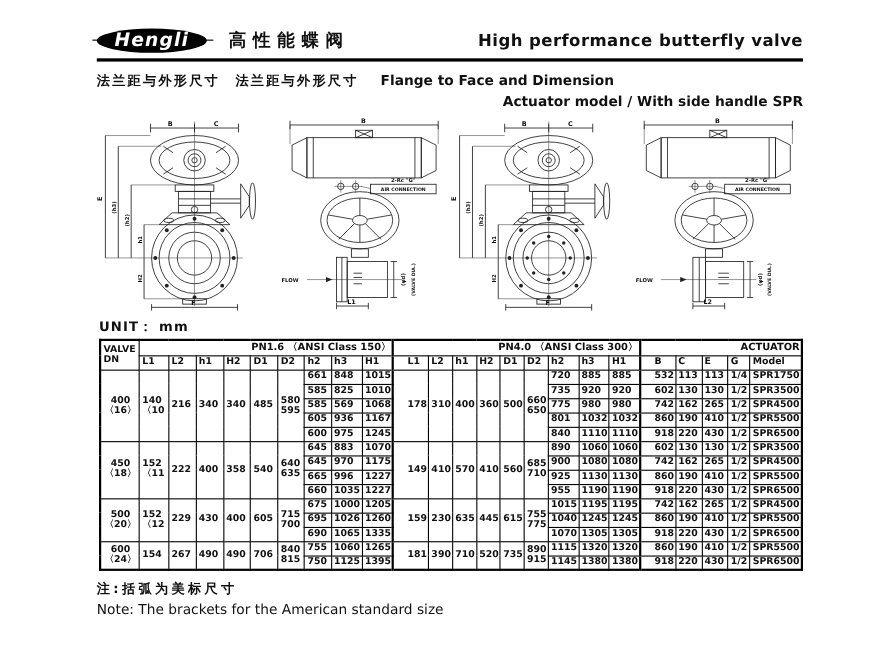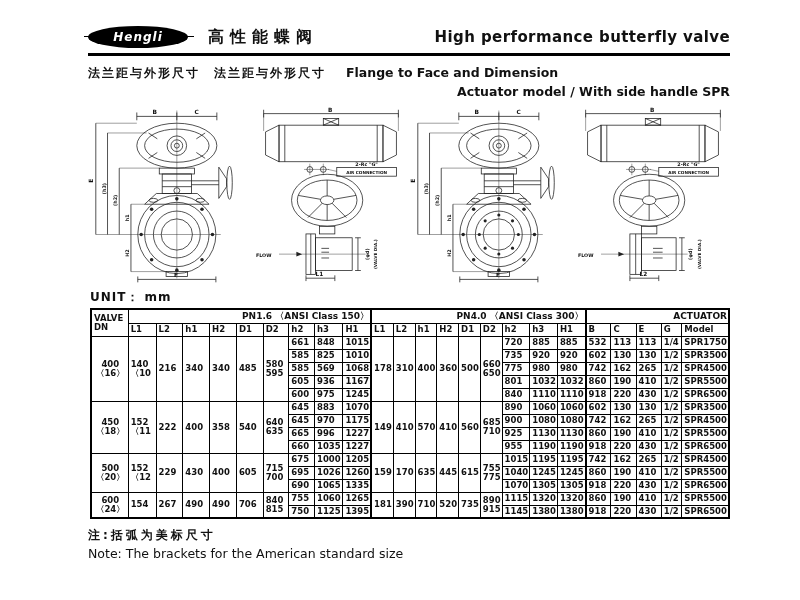--- a/index.html
+++ b/index.html
@@ -6,21 +6,21 @@
   html,body { width:800px; height:600px; background:#ffffff; overflow:hidden; }
   body { font-family:"DejaVu Sans", sans-serif; color:#111; }
   .page { width:800px; height:600px; padding:26px 70px 0 88px; background:#fff; }
 
   
   .hdr { display:flex; align-items:center; border-bottom:3px solid #000; padding-bottom:5px; position:relative; }
   .logo-wrap { position:relative; width:100px; height:22px; }
   .logo-line { position:absolute; left:-4px; right:-6px; top:10px; border-top:1.5px solid #000; }
   .logo { position:absolute; inset:0; background:#000; border-radius:50%; color:#fff;
           display:flex; align-items:center; justify-content:center;
-          font-weight:bold; font-style:italic; font-size:12px; letter-spacing:1px; }
+          font-weight:bold; font-style:italic; font-size:17px; letter-spacing:1px; }
   .title-cn { margin-left:20px; font-size:16px; font-weight:bold; letter-spacing:6px; white-space:nowrap; }
   .title-en { margin-left:auto; font-size:15px; font-weight:600; letter-spacing:0.4px; white-space:nowrap; }
 
   
   .subs { margin-top:9px;text-align:right; }
   .subline1 { display:flex; gap:20px; align-items:baseline; }
   .sub-cn { font-size:12px; font-weight:bold; letter-spacing:2px; }
   .sub-en { font-size:12.5px; font-weight:bold; }
   .subline2 { font-size:12.5px; font-weight:bold; margin-top:2px; }
 
@@ -37,21 +37,21 @@
   svg.drawing text.xs { font-size:4.4px; }
 
   
   .unit-line { font-size:12px; font-weight:bold; margin:4px 0 2px 2px; letter-spacing:1px; }
   table.spec { border-collapse:collapse; table-layout:fixed; border:2px solid #000; margin-left:2px; }
   table.spec th, table.spec td { border:1px solid #000; font-size:8.5px; font-weight:bold;
       height:13px; line-height:1.05; padding:0 1px 0 2px; white-space:pre-line; overflow:hidden;
       text-align:left; vertical-align:middle; }
   table.spec th.hdr-group { text-align:right; font-size:9px; height:14px; }
   table.spec th.corner { white-space:pre-line; }
-  table.spec .grp-start { border-left-width:2px; }
+  table.spec .grp-start { border-left-width:2px;padding-left:12px; }
   table.spec .dn-cell { text-align:center; }
 
   
   .notes { margin-top:8px; }
   .note-cn { font-size:12px; font-weight:bold; letter-spacing:3px; }
   .note-en { font-size:12.5px; font-weight:500; margin-top:2px; }
 </style>
 </head>
 <body>
 
@@ -546,21 +546,21 @@
           <td rowspan="3">229</td>
           <td rowspan="3">430</td>
           <td rowspan="3">400</td>
           <td rowspan="3">605</td>
           <td rowspan="3">715
 700</td>
           <td>675</td>
           <td>1000</td>
           <td>1205</td>
           <td rowspan="3" class="grp-start">159</td>
-          <td rowspan="3">170</td>
+          <td rowspan="3">230</td>
           <td rowspan="3">635</td>
           <td rowspan="3">445</td>
           <td rowspan="3">615</td>
           <td rowspan="3">755
 775</td>
           <td>1015</td>
           <td>1195</td>
           <td>1195</td>
           <td class="grp-start">742</td>
           <td>162</td>

